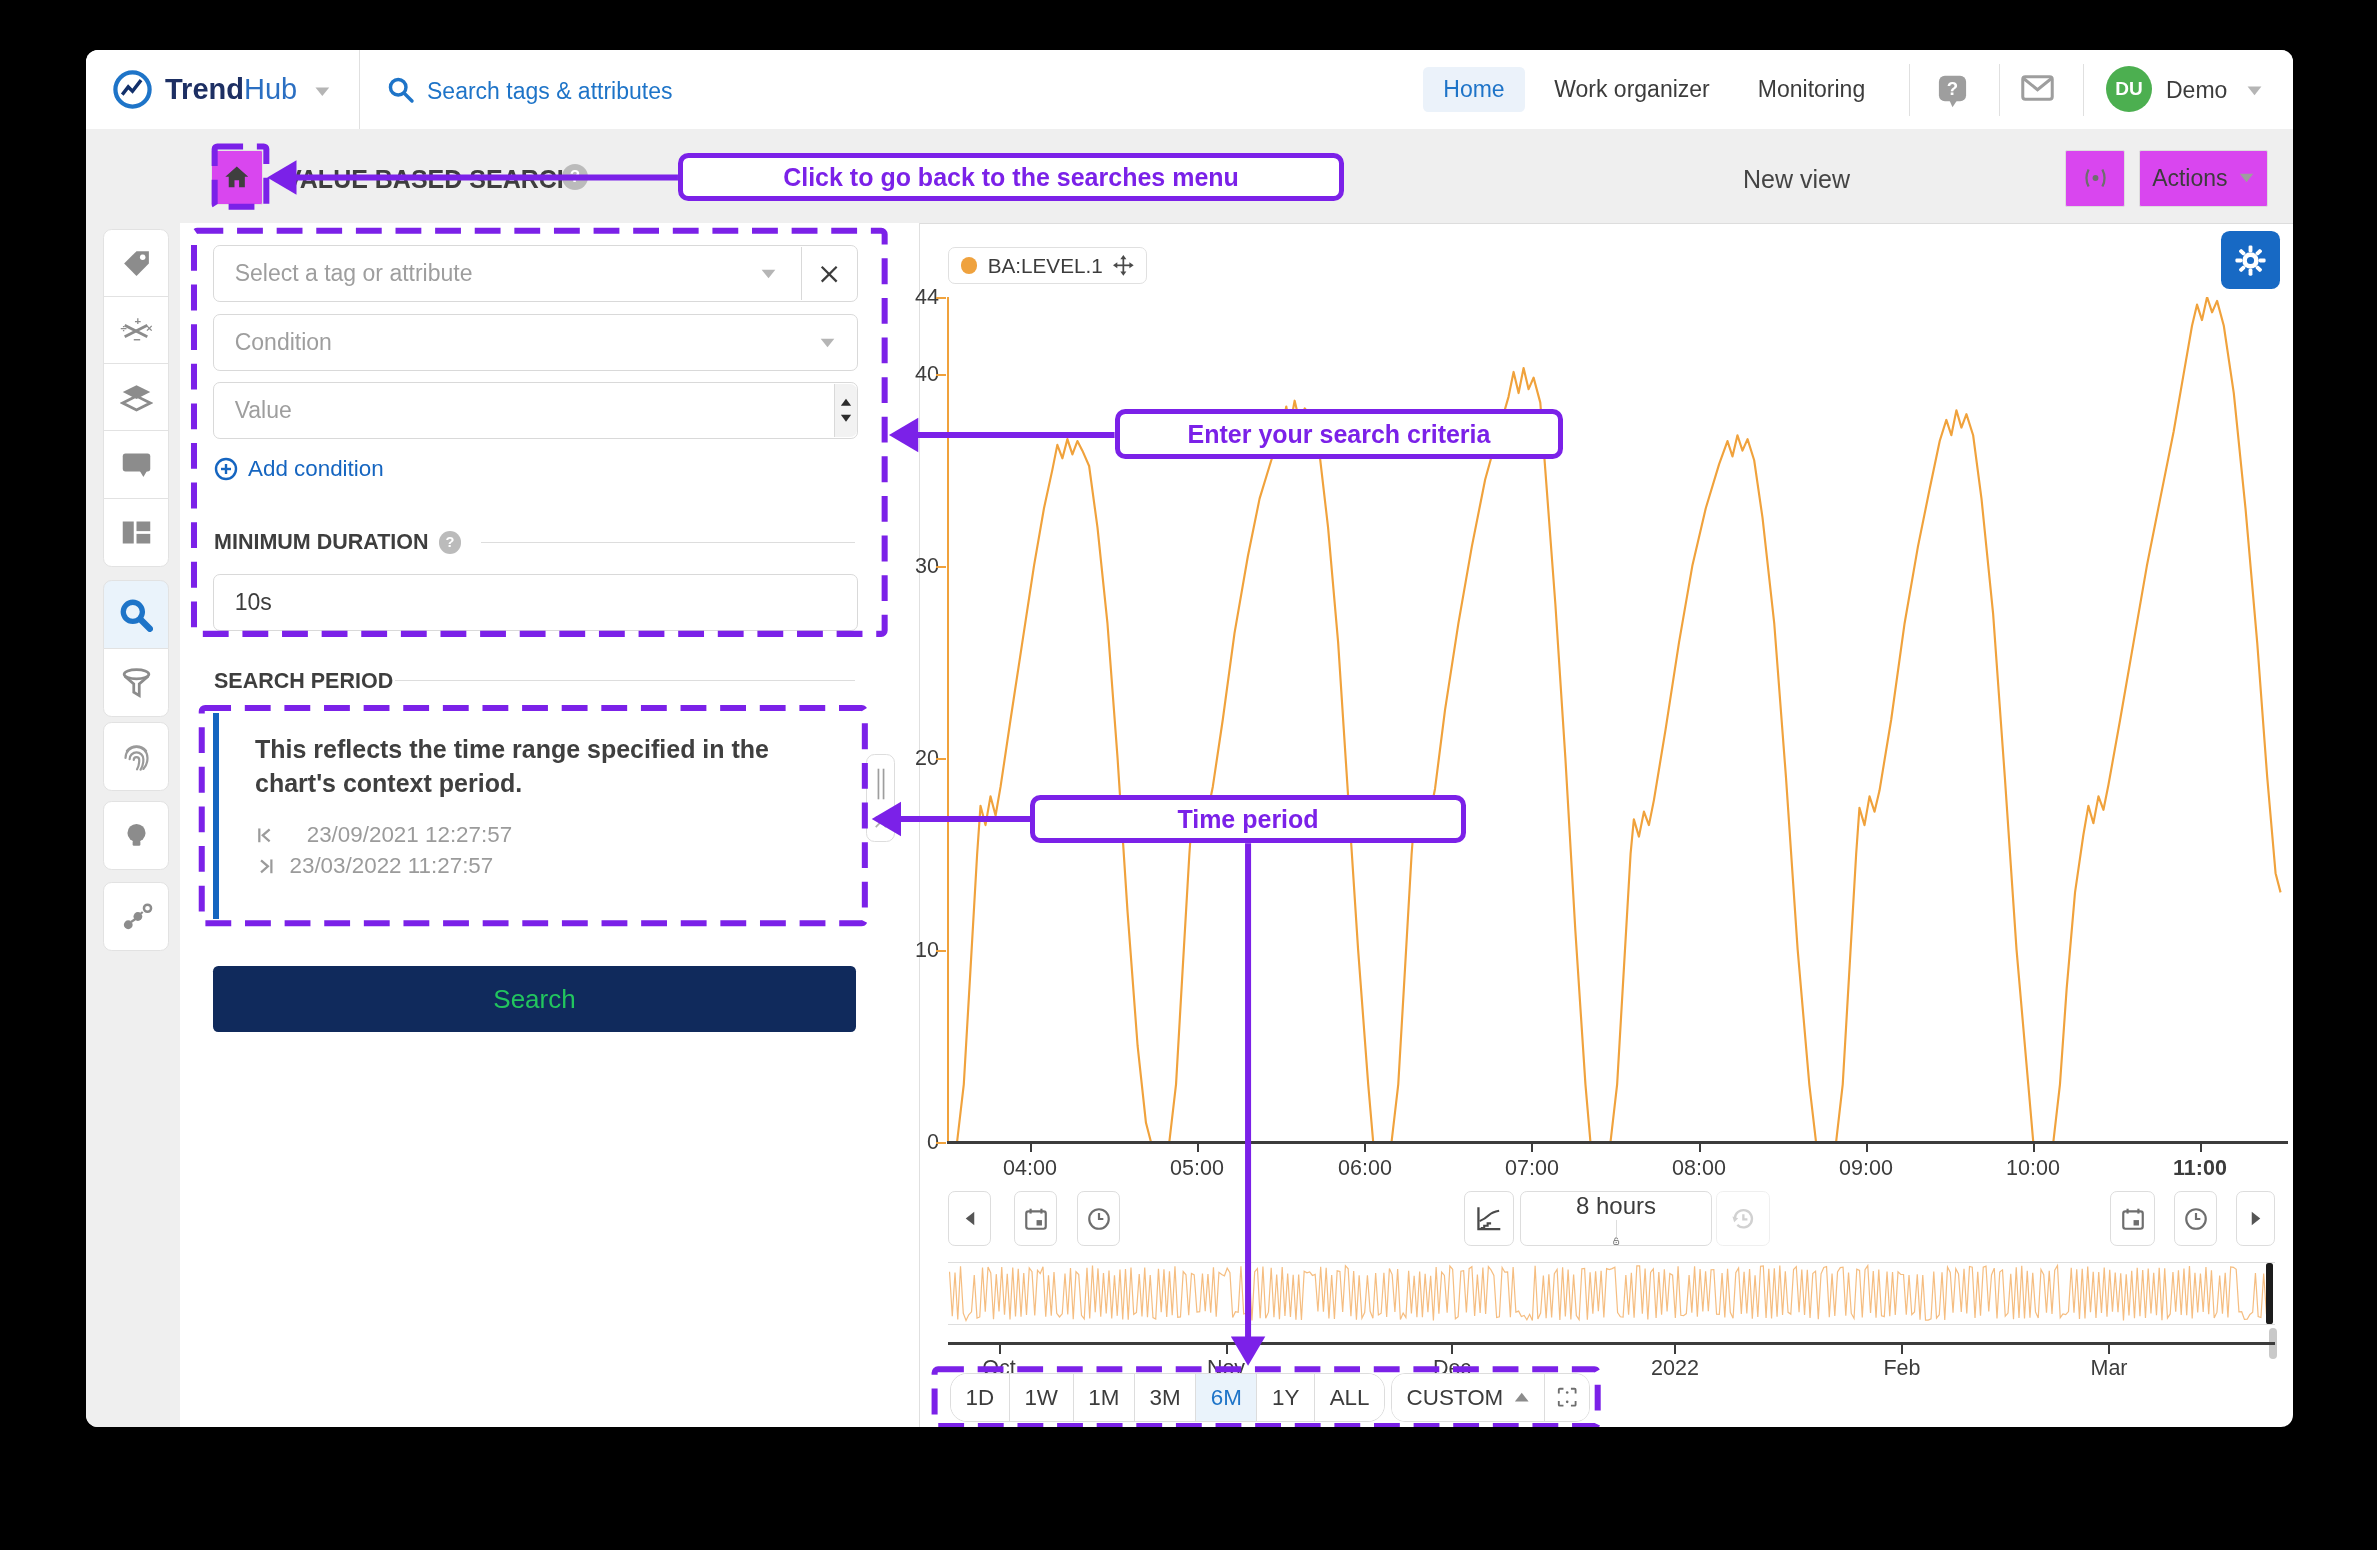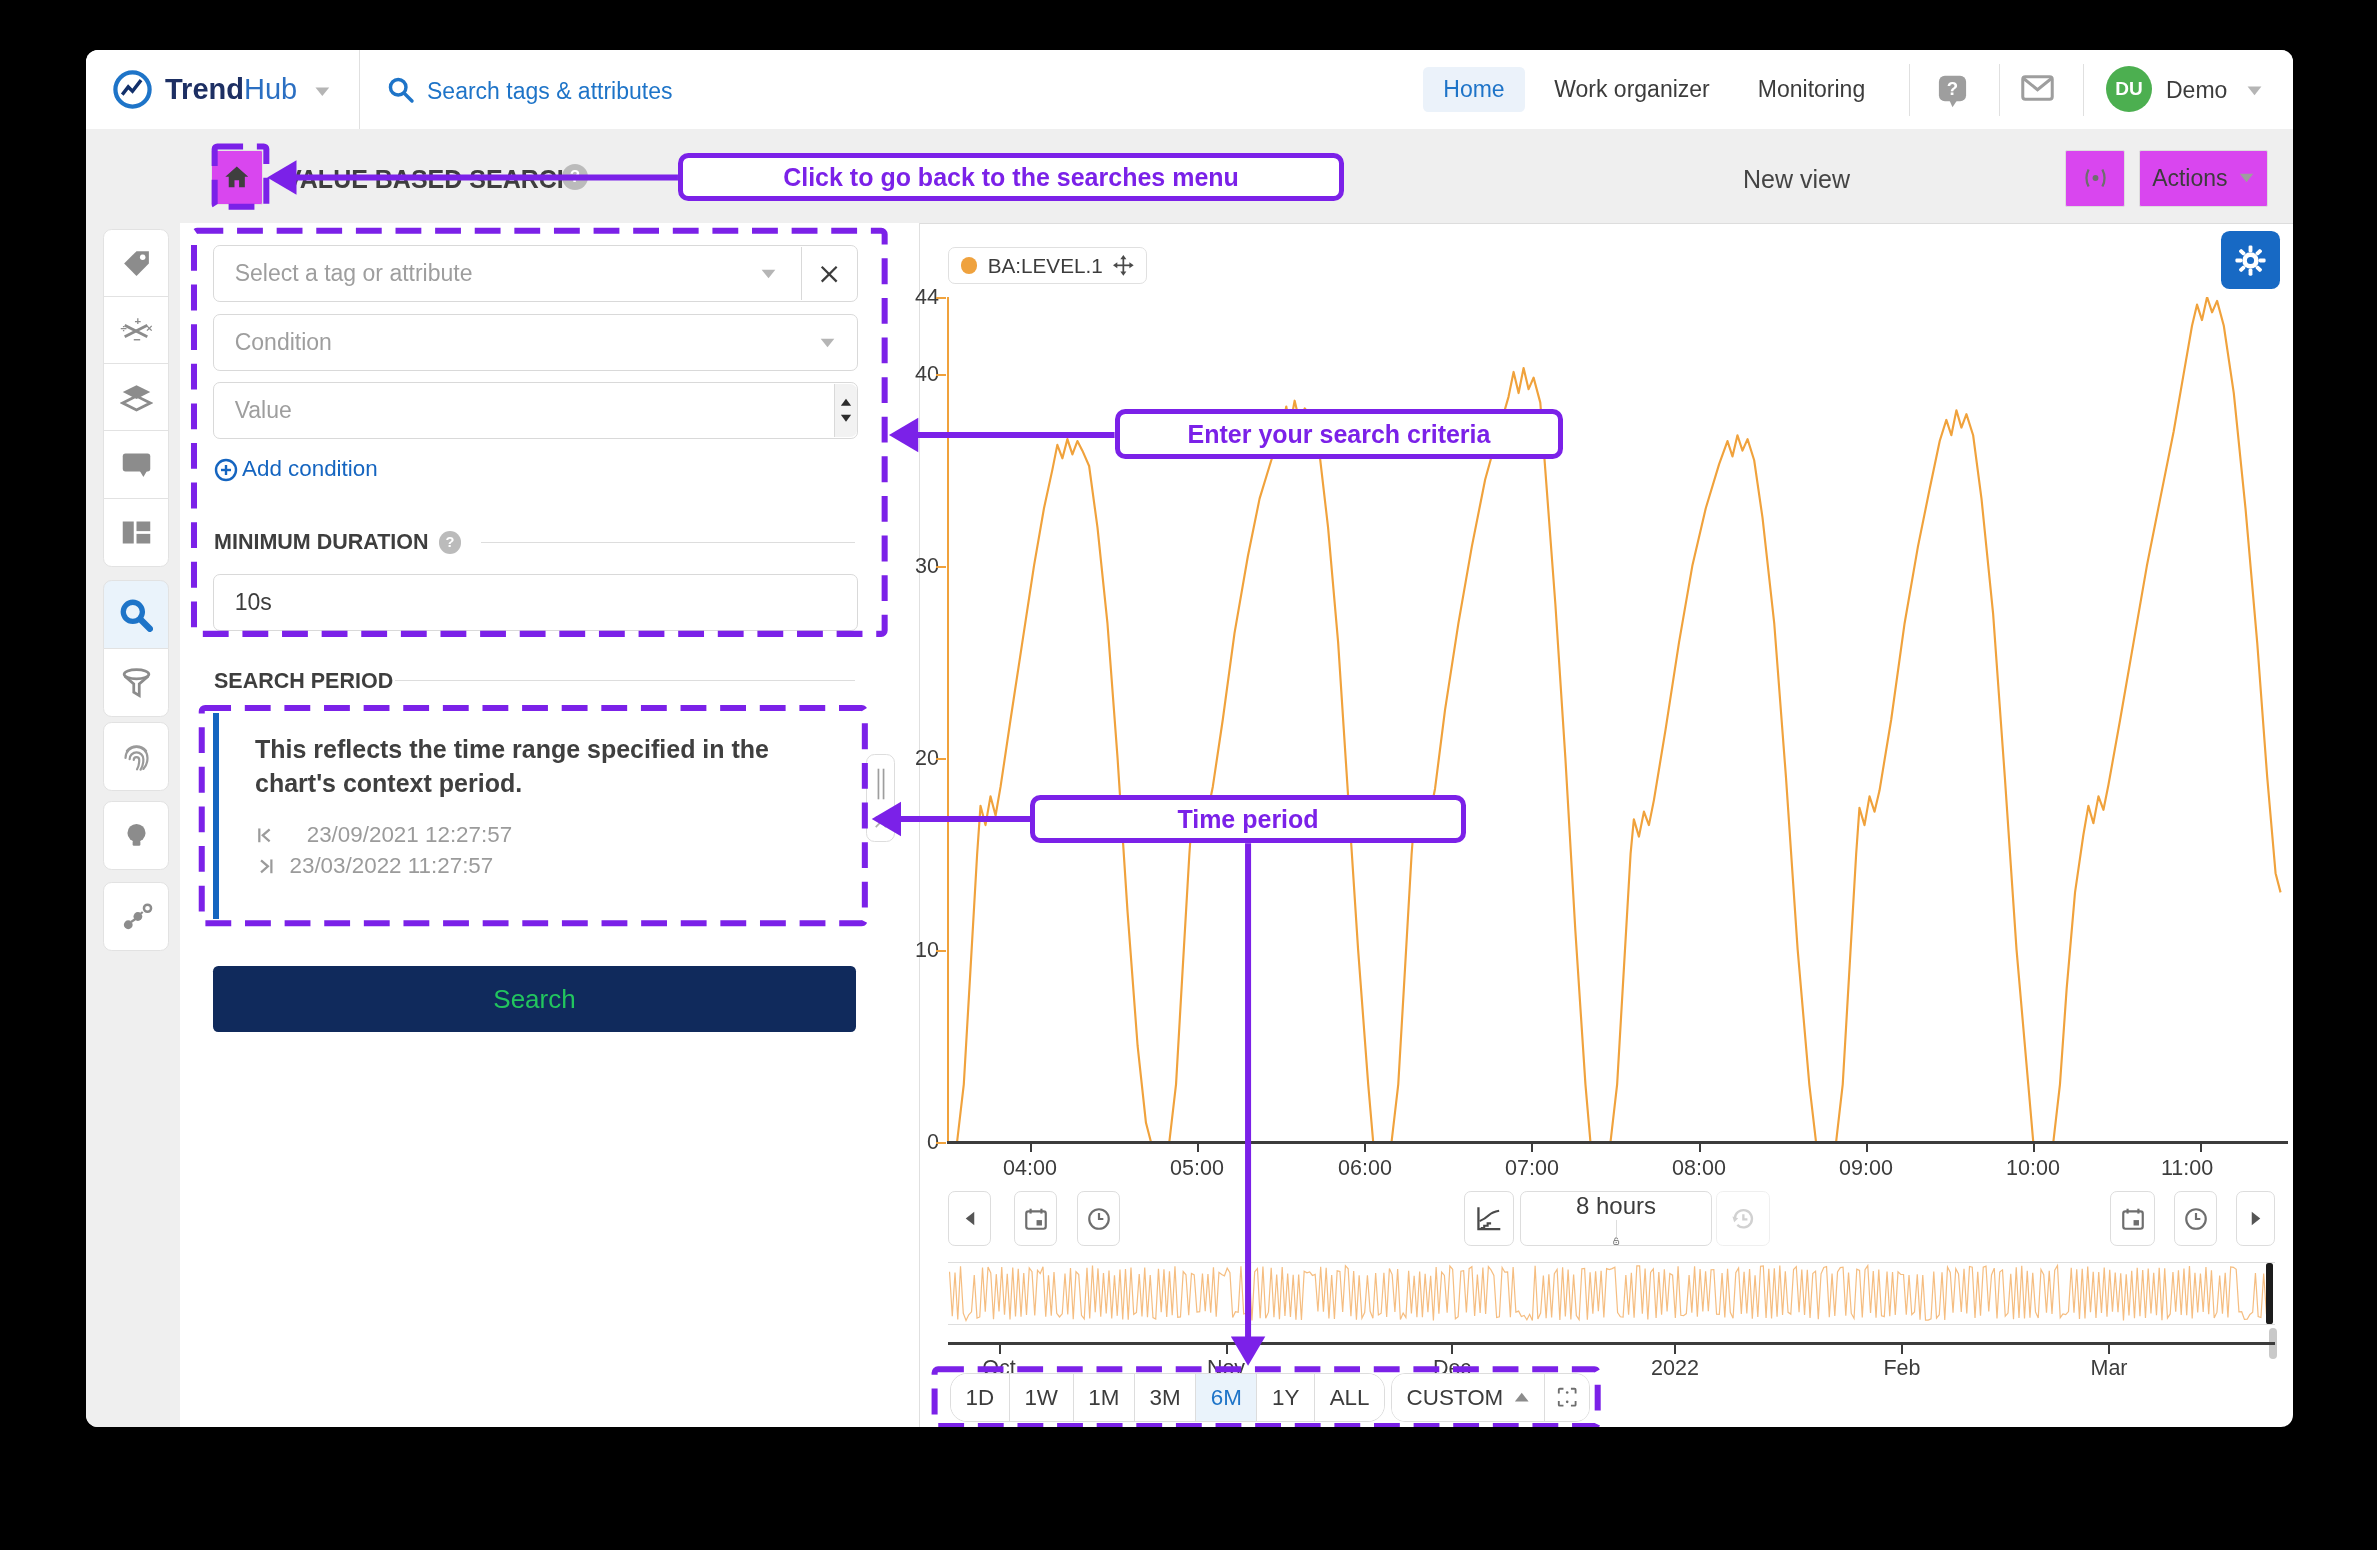--- a/index.html
+++ b/index.html
@@ -206,21 +206,21 @@
       <div style="width:22.4px;height:53px;background:#f2f2f2;border-left:0.9px solid #d9d9d9;border-radius:0 6.9px 6.9px 0;
         display:flex;flex-direction:column;align-items:center;justify-content:center;gap:6.9px">
         <svg width="12" height="8.6" viewBox="0 0 14 10">
             <polygon points="7,1 13,9 1,9" fill="#2b2b2b"></polygon>
           </svg>
         <svg width="12" height="8.6" viewBox="0 0 14 10">
             <polygon points="1,1 13,1 7,9" fill="#2b2b2b"></polygon>
           </svg>
       </div>
     </div>
-    <div class="abs" style="left:34px;top:233px;display:flex;align-items:flex-end;gap:4px">
+    <div class="abs" style="left:34px;top:233px;display:flex;align-items:center;gap:10px">
       <svg width="24" height="24" viewBox="0 0 24 24">
         <circle cx="12" cy="12" r="10" fill="none" stroke="#1565C0" stroke-width="2.4"></circle>
         <line x1="12" y1="7" x2="12" y2="17" stroke="#1565C0" stroke-width="2.4"></line>
           <line x1="7" y1="12" x2="17" y2="12" stroke="#1565C0" stroke-width="2.4"></line>
       </svg>
       <span style="font-size:22.4px;color:#1565C0">Add condition</span>
     </div>
     <div class="abs" style="left:34px;top:307px;display:flex;align-items:center;gap:10.3px">
       <span class="seclabel">MINIMUM DURATION</span>
       <span class="grayq" style="width:22.4px;height:22.4px;font-size:14.6px">?</span>
@@ -335,21 +335,21 @@
       <div class="tick-label" style="left: 1240px; top: 1106px; width: 78px; text-align: center;">06:00</div>
       <div style="position: absolute; left: 1445px; top: 1093px; width: 1.7px; height: 8.6px; background: rgb(60, 60, 60);"></div>
       <div class="tick-label" style="left: 1407px; top: 1106px; width: 78px; text-align: center;">07:00</div>
       <div style="position: absolute; left: 1613px; top: 1093px; width: 1.7px; height: 8.6px; background: rgb(60, 60, 60);"></div>
       <div class="tick-label" style="left: 1574px; top: 1106px; width: 78px; text-align: center;">08:00</div>
       <div style="position: absolute; left: 1780px; top: 1093px; width: 1.7px; height: 8.6px; background: rgb(60, 60, 60);"></div>
       <div class="tick-label" style="left: 1741px; top: 1106px; width: 78px; text-align: center;">09:00</div>
       <div style="position: absolute; left: 1947px; top: 1093px; width: 1.7px; height: 8.6px; background: rgb(60, 60, 60);"></div>
       <div class="tick-label" style="left: 1908px; top: 1106px; width: 78px; text-align: center;">10:00</div>
       <div style="position: absolute; left: 2114px; top: 1093px; width: 1.7px; height: 8.6px; background: rgb(60, 60, 60);"></div>
-      <div class="tick-label" style="left: 2075px; top: 1106px; width: 78px; ">11:00</div>
+      <div class="tick-label" style="left: 2075px; top: 1106px; width: 78px; text-align: center; font-weight: bold;">11:00</div>
     </div>
 
   <div class="tbtn" style="left:862px;width:41px">
     <svg width="12" height="17" viewBox="0 0 14 20">
         <polygon points="12,2 12,18 2,10" fill="#555"></polygon>
       </svg>
   </div>
   <div class="tbtn" style="left:928px;width:41px">
     <svg width="26" height="26" viewBox="0 0 24 24">
       <rect x="3" y="5" width="18" height="16" rx="2" fill="none" stroke="#6e6e6e" stroke-width="2"></rect>

